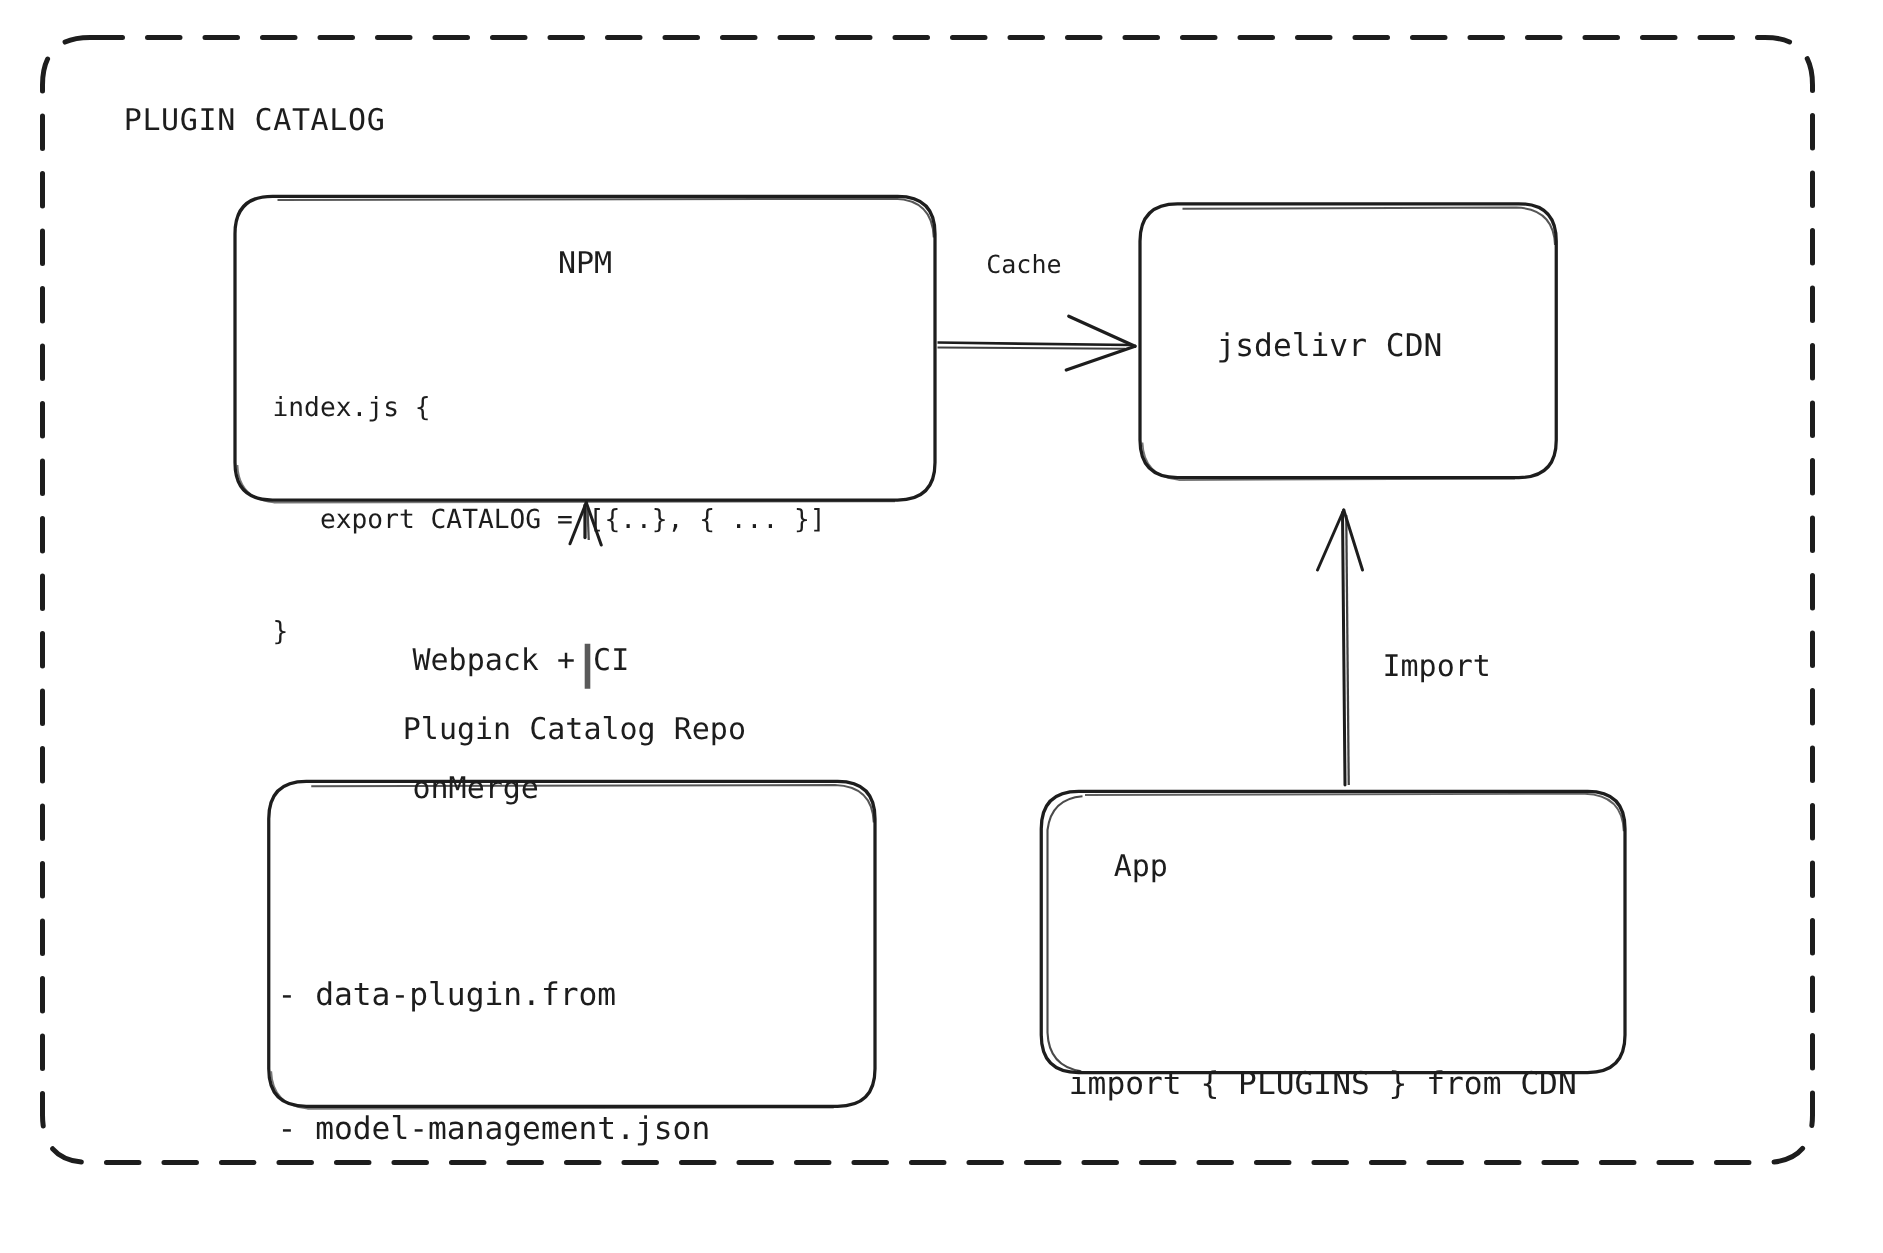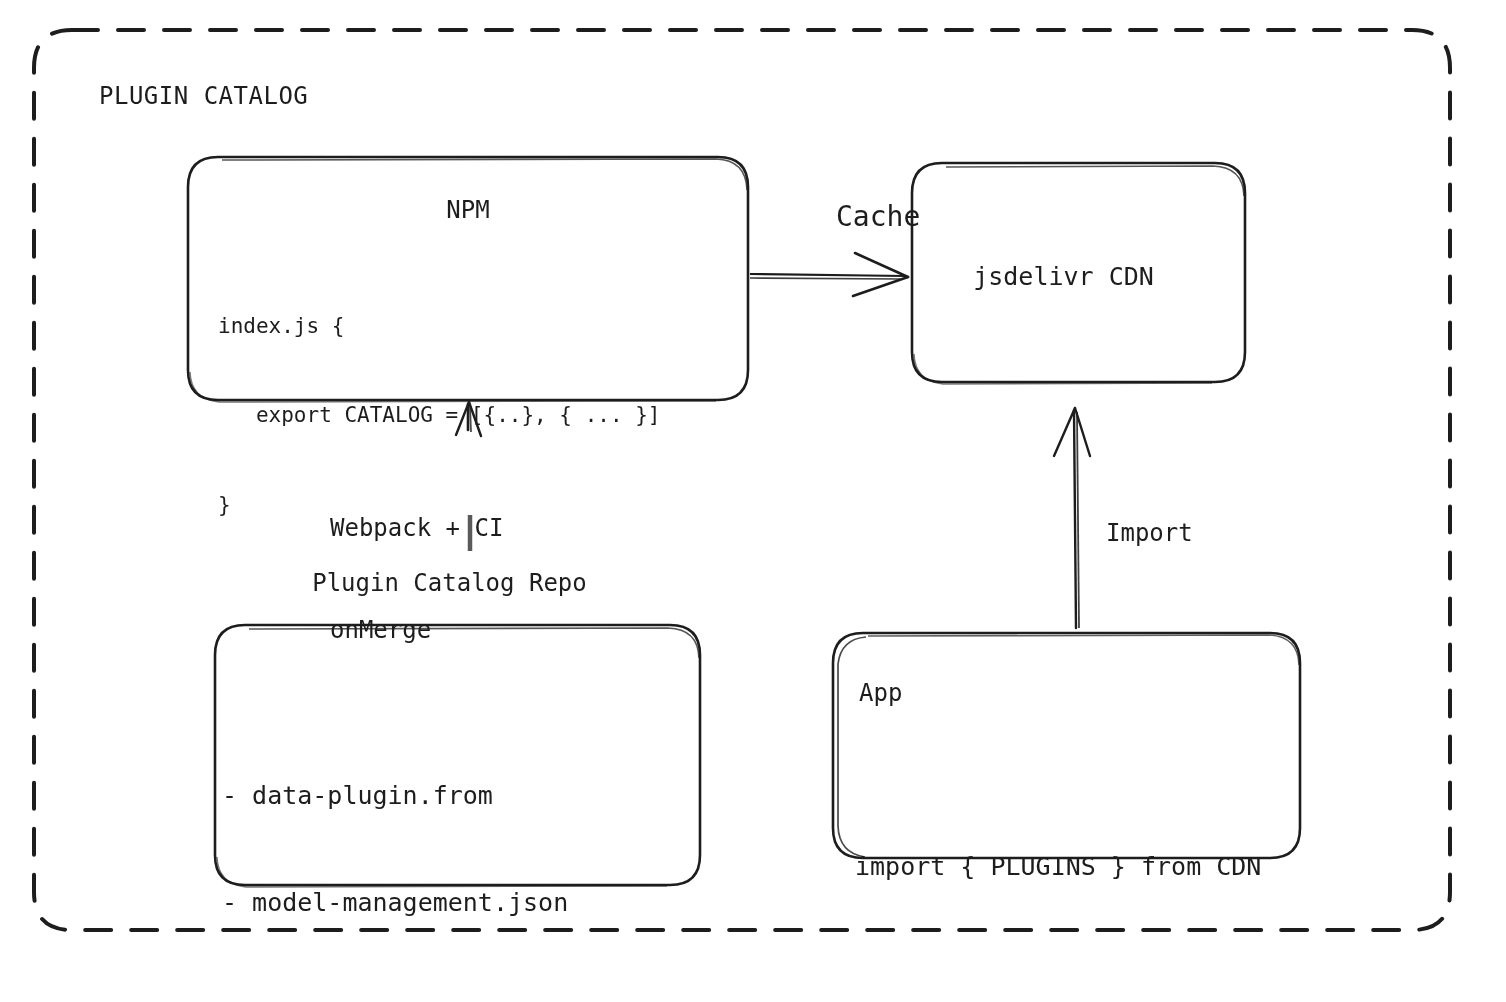--- a/index.html
+++ b/index.html
@@ -59,56 +59,56 @@
   #cdn-title {
     left: 912px;
     top: 260px;
     width: 303px;
     text-align: center;
     font-size: 25px;
   }
 
   
   #cache-label {
-    left: 836px;
+    left: 789px;
     top: 198px;
-    font-size: 28px;
+    font-size: 20px;
   }
   #webpack-label {
     left: 330px;
     top: 443px;
     width: 280px;
     text-align: left;
     font-size: 24px;
     line-height: 1.42;
   }
   #import-label {
     left: 1106px;
     top: 517px;
     font-size: 24px;
   }
 
   
   #repo-caption {
-    left: 207px;
+    left: 217px;
     top: 567px;
     width: 485px;
     text-align: center;
     font-size: 24px;
   }
   #repo-list {
     left: 222px;
     top: 707px;
     font-size: 25px;
     line-height: 1.42;
   }
 
   
   #app-title {
-    left: 859px;
+    left: 891px;
     top: 677px;
     font-size: 24px;
   }
   #app-code {
     left: 855px;
     top: 736px;
     font-size: 25px;
     line-height: 2.1;
   }
 </style>

